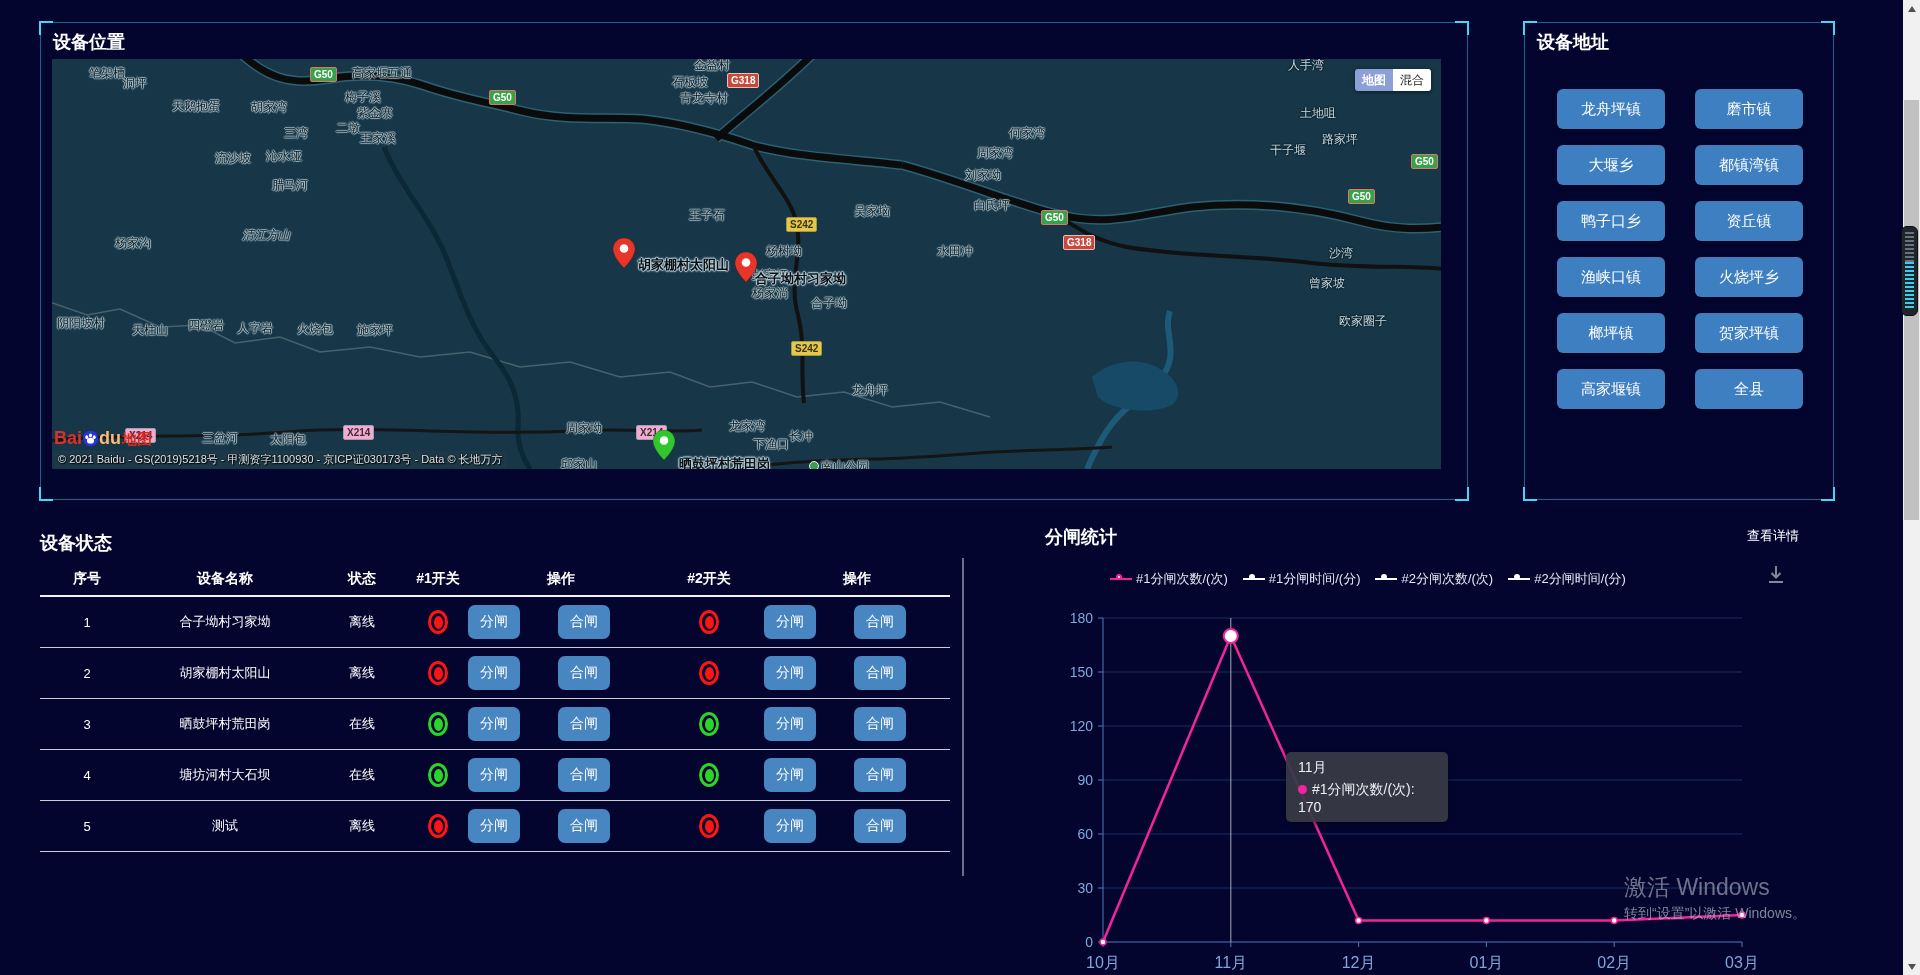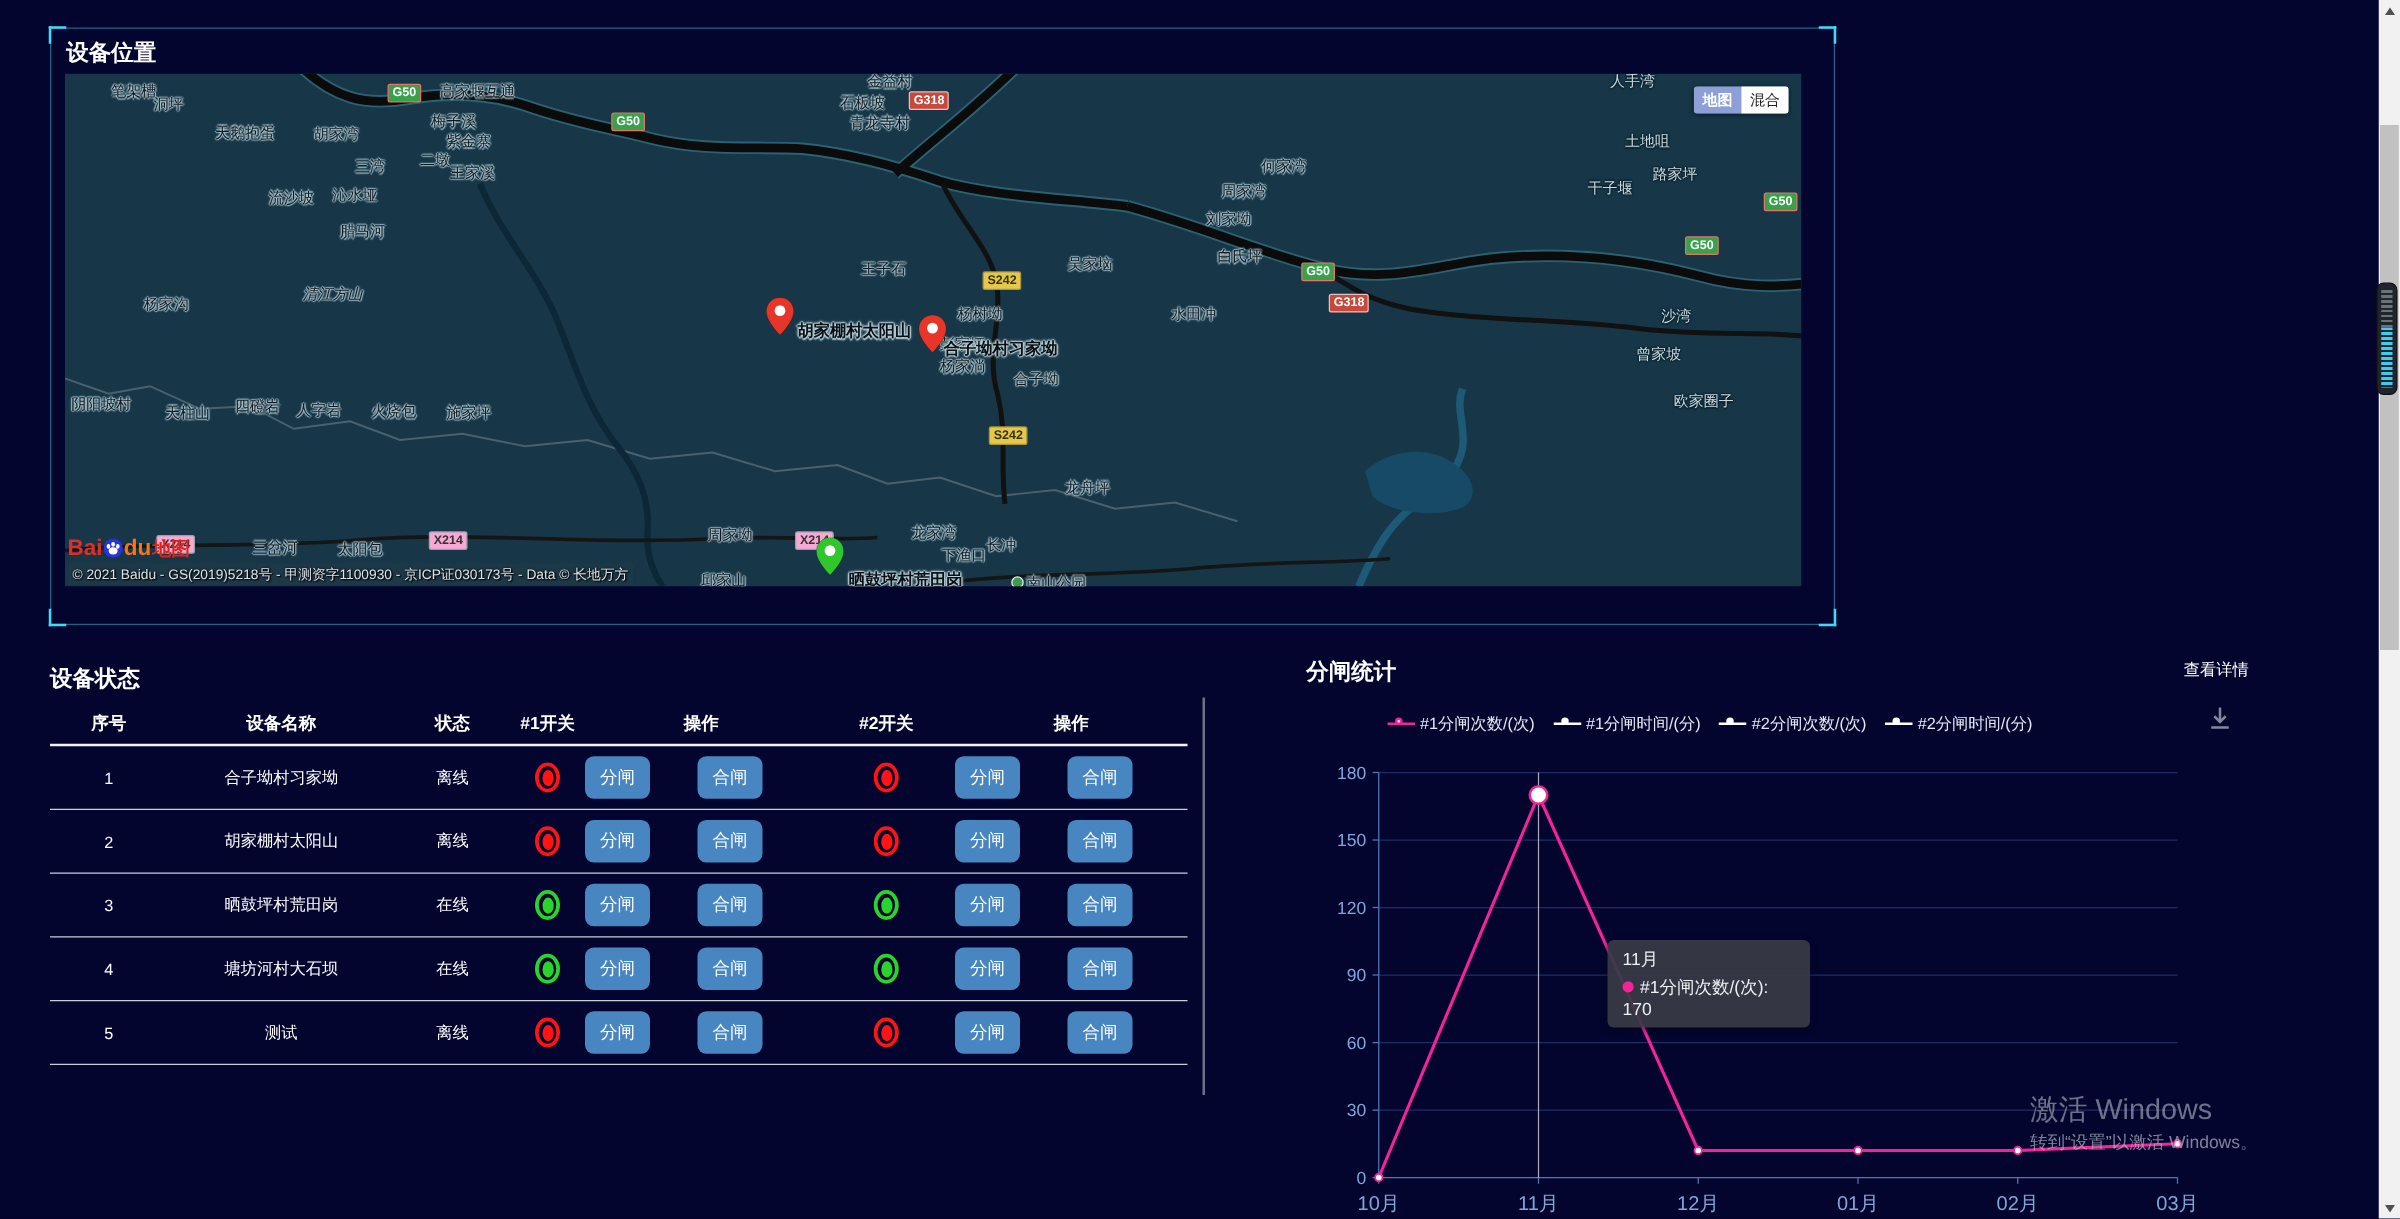--- a/index.html
+++ b/index.html
@@ -29,21 +29,21 @@
   .pin{position:absolute;width:22px;height:30px;}
   .pin-label{position:absolute;font-size:13px;font-weight:bold;color:#0b0f13;white-space:nowrap;
              text-shadow:-1px 0 1px #b9d2dc,1px 0 1px #b9d2dc,0 -1px 1px #b9d2dc,0 1px 1px #b9d2dc,0 0 3px #cfe2ea;}
   .park-ic{display:inline-block;width:10px;height:10px;border-radius:50%;background:#3f9b4f;border:1px solid #e8f2e9;vertical-align:-1px;margin-right:2px;}
   #map-toggle{position:absolute;left:1303px;top:10px;display:flex;border-radius:3px;overflow:hidden;
               box-shadow:0 1px 4px rgba(0,0,0,.5);font-size:12px;}
   #map-toggle .opt{width:38px;height:22px;line-height:22px;text-align:center;cursor:pointer;}
   #map-toggle .opt.sel{background:#8c9fd6;color:#fff;font-weight:bold;}
   #map-toggle .opt.unsel{background:#ffffff;color:#222;}
   #baidu-logo{position:absolute;left:2px;top:368px;font-size:18px;font-weight:bold;color:#dc2f26;line-height:22px;}
-  #baidu-logo .du{color:#f97316;}
+  #baidu-logo .du{color:#fdba74;}
   #baidu-logo .mapword{font-size:15px;color:#d5281e;margin-left:1px;}
   #map-copyright{position:absolute;left:2px;top:392px;font-size:11px;color:#dde3e7;
                  text-shadow:0 0 2px #000,1px 1px 1px #000;background:rgba(40,60,72,.35);padding:1px 4px;}
 
   
   .addr-grid{position:absolute;left:32px;top:66px;width:246px;display:grid;
              grid-template-columns:108px 108px;column-gap:30px;row-gap:16px;}
   .addr-btn{width:108px;height:40px;border-radius:6px;background:#3d7fc1;color:#fff;font-size:15px;
             display:flex;align-items:center;justify-content:center;cursor:pointer;
             box-shadow:0 2px 4px rgba(0,0,0,.35);}
@@ -217,20 +217,41 @@
             <ellipse cx="10" cy="12.5" rx="4.2" ry="3.4" fill="#fff"></ellipse>
             <ellipse cx="5.6" cy="8.4" rx="1.7" ry="2.3" fill="#fff"></ellipse>
             <ellipse cx="14.4" cy="8.4" rx="1.7" ry="2.3" fill="#fff"></ellipse>
             <ellipse cx="10" cy="6.4" rx="1.8" ry="2.2" fill="#fff"></ellipse>
           </svg><span class="du">du</span><span class="mapword">地图</span>
       </div>
       <div id="map-copyright">© 2021 Baidu - GS(2019)5218号 - 甲测资字1100930 - 京ICP证030173号 - Data © 长地万方</div>
     </div>
   </div>
 
+  <div class="panel" style="left:1524px;top:22px;width:310px;height:478px;">
+    <i class="ct tl"></i>
+      <i class="ct tr"></i>
+    <i class="ct bl"></i>
+      <i class="ct br"></i>
+    <div class="panel-title">设备地址</div>
+    <div class="addr-grid" id="addr-grid">
+        <div class="addr-btn">龙舟坪镇</div>
+        <div class="addr-btn">磨市镇</div>
+        <div class="addr-btn">大堰乡</div>
+        <div class="addr-btn">都镇湾镇</div>
+        <div class="addr-btn">鸭子口乡</div>
+        <div class="addr-btn">资丘镇</div>
+        <div class="addr-btn">渔峡口镇</div>
+        <div class="addr-btn">火烧坪乡</div>
+        <div class="addr-btn">榔坪镇</div>
+        <div class="addr-btn">贺家坪镇</div>
+        <div class="addr-btn">高家堰镇</div>
+        <div class="addr-btn">全县</div>
+      </div>
+  </div>
 
   <div id="status-title">设备状态</div>
   <div id="tbl">
     <div class="trow thead" id="tbl-head">
         <div>序号</div>
         <div>设备名称</div>
         <div>状态</div>
         <div>#1开关</div>
         <div>操作</div>
         <div>#2开关</div>

